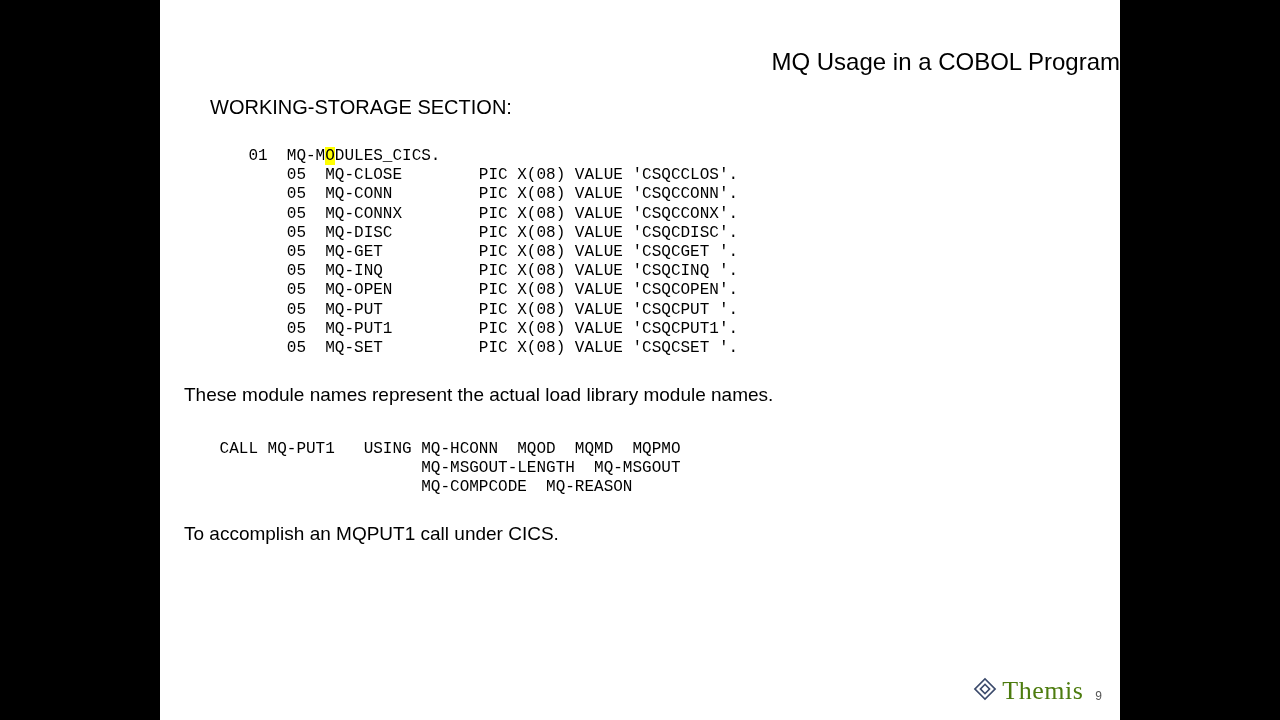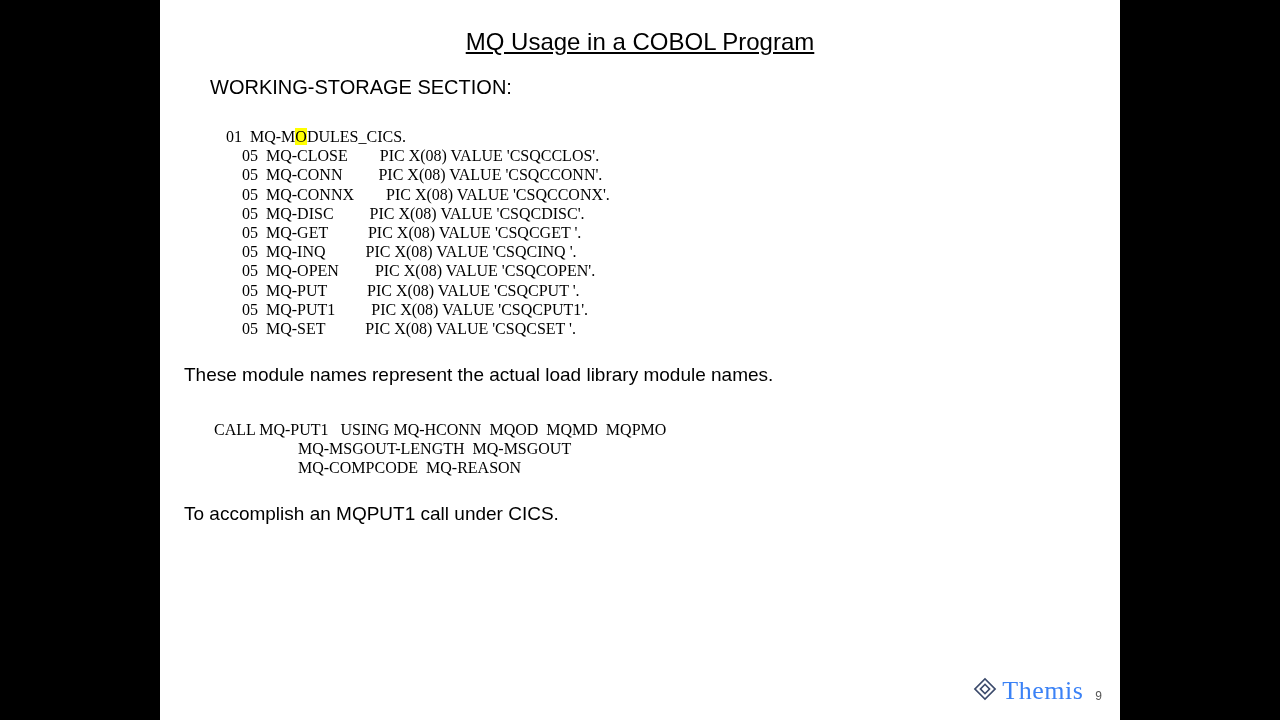--- a/index.html
+++ b/index.html
@@ -14,34 +14,33 @@
   .slide {
     position: absolute;
     left: 160px;
     top: 0;
     width: 960px;
     height: 720px;
     background: #fff;
     box-sizing: border-box;
   }
   .title {
-    text-align: center;
+    text-align: right;
     font-size: 24px;
     font-weight: 400;
-    margin-top: 28px;
+    margin-top: 48px;
     color: #000;
-    text-decoration: underline;
   }
   .section-heading {
     font-size: 20px;
     margin: 20px 0 28px 50px;
     color: #000;
   }
   .code-block {
-    font-family: Liberation Serif, serif;
+    font-family: Liberation Mono, monospace;
     font-size: 16px;
     line-height: 1.2;
     white-space: pre;
     margin-left: 50px;
     color: #000;
   }
   .body-text {
     font-size: 19px;
     margin: 24px 50px 0 24px;
     color: #000;
@@ -59,21 +58,21 @@
     color: #3b4a6b;
   }
   .footer svg {
     width: 26px;
     height: 26px;
     margin-right: 4px;
   }
   .brand-text {
     font-family: Georgia, "Times New Roman", serif;
     font-size: 26px;
-    color: #3b82f6;
+    color: #4d7c0f;
     letter-spacing: 0.5px;
   }
   .page-num {
     font-size: 12px;
     color: #555;
     margin-left: 12px;
     align-self: flex-end;
     padding-bottom: 3px;
   }
 </style>

